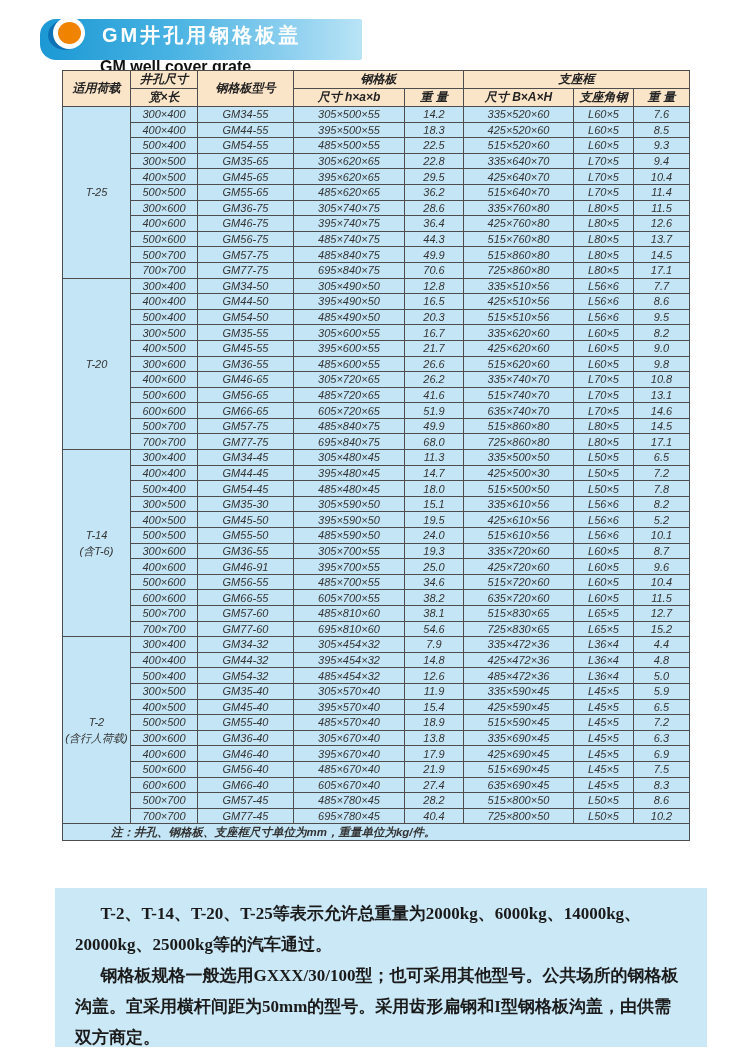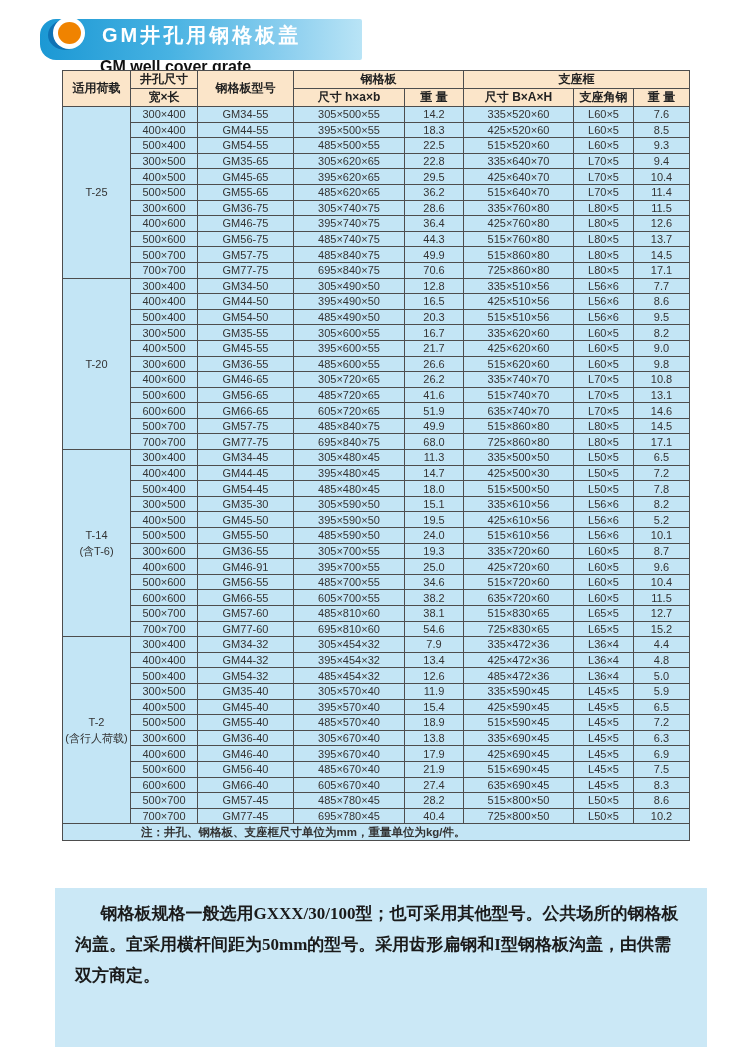--- a/index.html
+++ b/index.html
@@ -20,35 +20,35 @@
   .banner-title{
     position:absolute;left:62px;top:3px;color:#ffffff;font-weight:bold;
     font-size:20px;letter-spacing:3px;white-space:nowrap;
   }
   .subtitle{
     position:absolute;left:100px;top:50px;font-weight:bold;font-size:16px;color:#111;margin-top:8px;
   }
   
   table.spec{
     position:absolute;left:62px;top:70px;width:627px;
-    border-collapse:collapse;table-layout:fixed;
+    border-collapse:collapse;table-layout:fixed;font-style:italic;
   }
   table.spec th,table.spec td{
     border:1px solid #4d4d4d;text-align:center;vertical-align:middle;
     padding:0;overflow:hidden;white-space:nowrap;
   }
   table.spec th{
     background:#fbe5c9;height:17px;font-size:12px;font-weight:bold;color:#222;
   }
   table.spec td{
     background:#c3e5f5;height:14.6px;font-size:11px;color:#333;
   }
   td.load-cell{font-size:12px;line-height:1.5;}
   tr.note-row td{
-    text-align:left;padding-left:78px;font-weight:bold;height:16px;font-size:11.5px;
+    text-align:left;padding-left:48px;font-weight:bold;height:16px;font-size:11.5px;
   }
   
   .footer-box{
     position:absolute;left:55px;top:888px;width:652px;height:159px;
     background:#cbe8f6;box-sizing:border-box;padding:10px 20px 0 20px;
     font-family:"Liberation Serif","DejaVu Serif",serif;
     font-size:17px;font-weight:bold;color:#1a1a1a;line-height:1.83;
   }
   .footer-box p{margin:0;text-indent:1.5em;}
 </style>
@@ -418,21 +418,21 @@
         <td>305×454×32</td>
         <td>7.9</td>
         <td>335×472×36</td>
         <td>L36×4</td>
         <td>4.4</td>
       </tr>
       <tr>
         <td>400×400</td>
         <td>GM44-32</td>
         <td>395×454×32</td>
-        <td>13.4</td>
+        <td>14.8</td>
         <td>425×472×36</td>
         <td>L36×4</td>
         <td>4.8</td>
       </tr>
       <tr>
         <td>500×400</td>
         <td>GM54-32</td>
         <td>485×454×32</td>
         <td>12.6</td>
         <td>485×472×36</td>
@@ -522,14 +522,15 @@
       </tr>
     </tbody>
   <tfoot>
     <tr class="note-row">
       <td colspan="8">注：井孔、钢格板、支座框尺寸单位为mm，重量单位为kg/件。</td>
     </tr>
   </tfoot>
 </table>
 
 <div class="footer-box">
+  <p>T-2、T-14、T-20、T-25等表示允许总重量为2000kg、6000kg、14000kg、20000kg、25000kg等的汽车通过。</p>
   <p>钢格板规格一般选用GXXX/30/100型；也可采用其他型号。公共场所的钢格板沟盖。宜采用横杆间距为50mm的型号。采用齿形扁钢和I型钢格板沟盖，由供需双方商定。</p>
 </div>
 
 </body></html>

